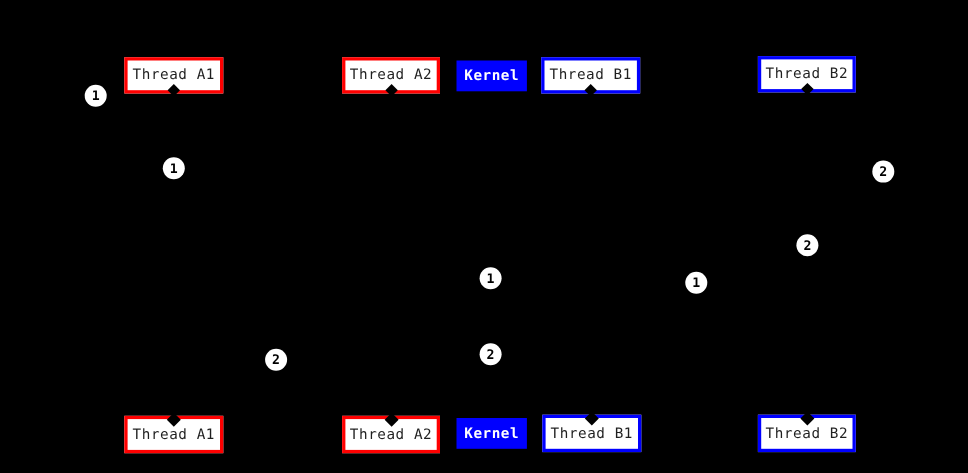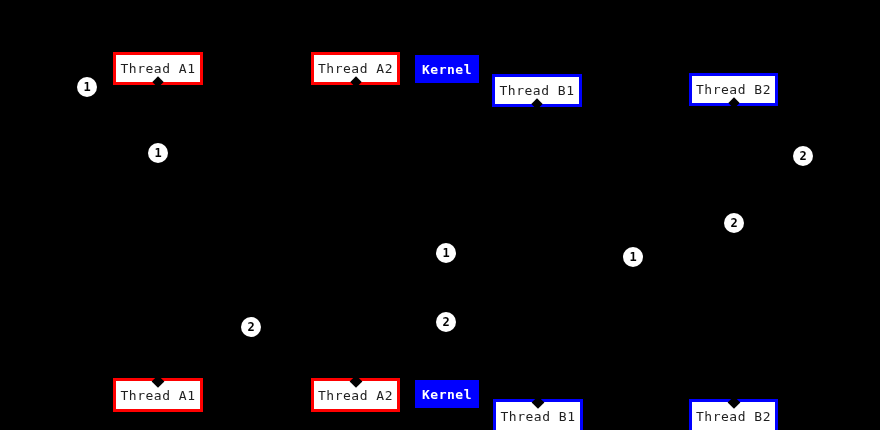--- a/index.html
+++ b/index.html
@@ -12,21 +12,21 @@
   #canvas{position:relative;width:880px;height:430px;background:#000000;}
   .node{
     position:absolute;
     background:#ffffff;
     display:flex;align-items:center;justify-content:center;
     font-size:13px;color:#1f1f1f;
     box-sizing:border-box;
     letter-spacing:0.5px;
   }
   .node.red{border:3px solid #ff0000;}
-  .node.blue{border:3px solid #0000ff;margin-top:22px;}
+  .node.blue{border:3px solid #0000ff;}
   .node.kernel{
     background:#0000ff;color:#ffffff;border:none;
     font-size:13px;
     font-weight:bold;
   }
   .tick-bottom{
     position:absolute;left:50%;bottom:-4px;
     width:8px;height:8px;background:#000000;
     transform:translateX(-50%) rotate(45deg);
   }

